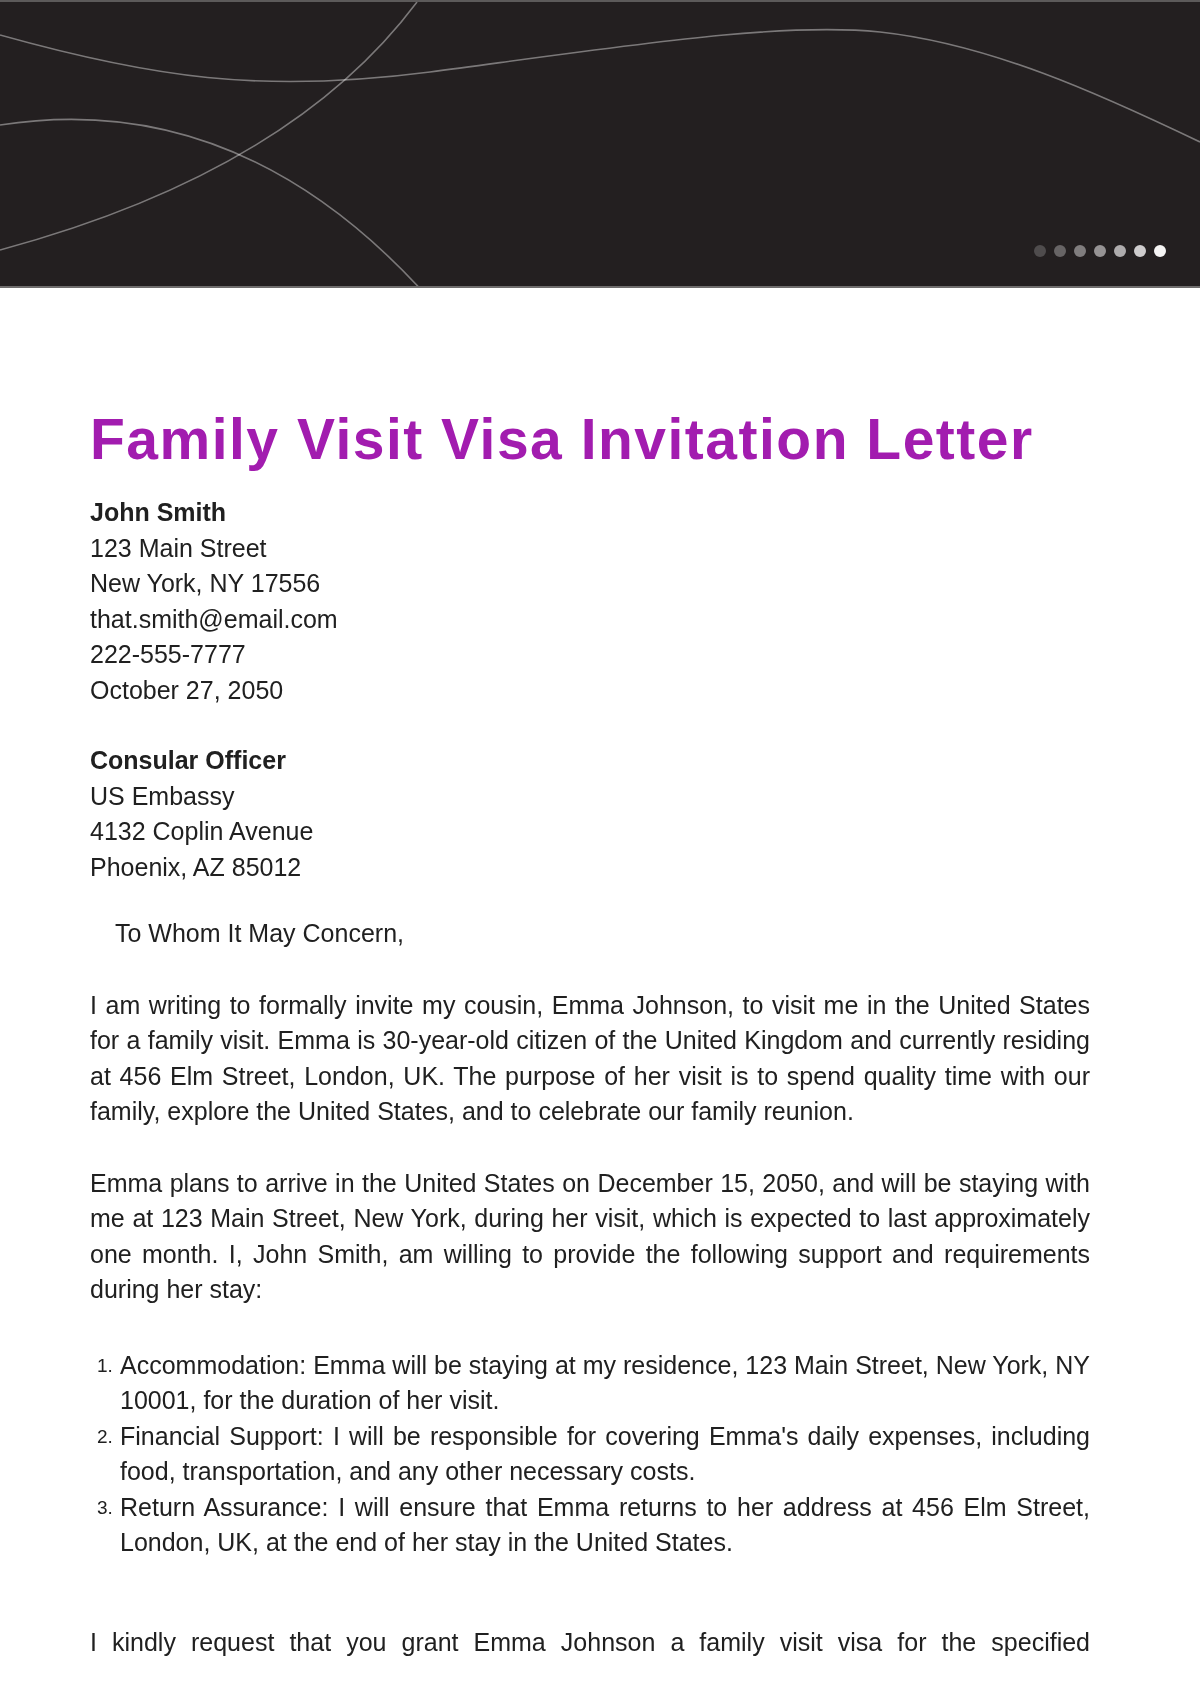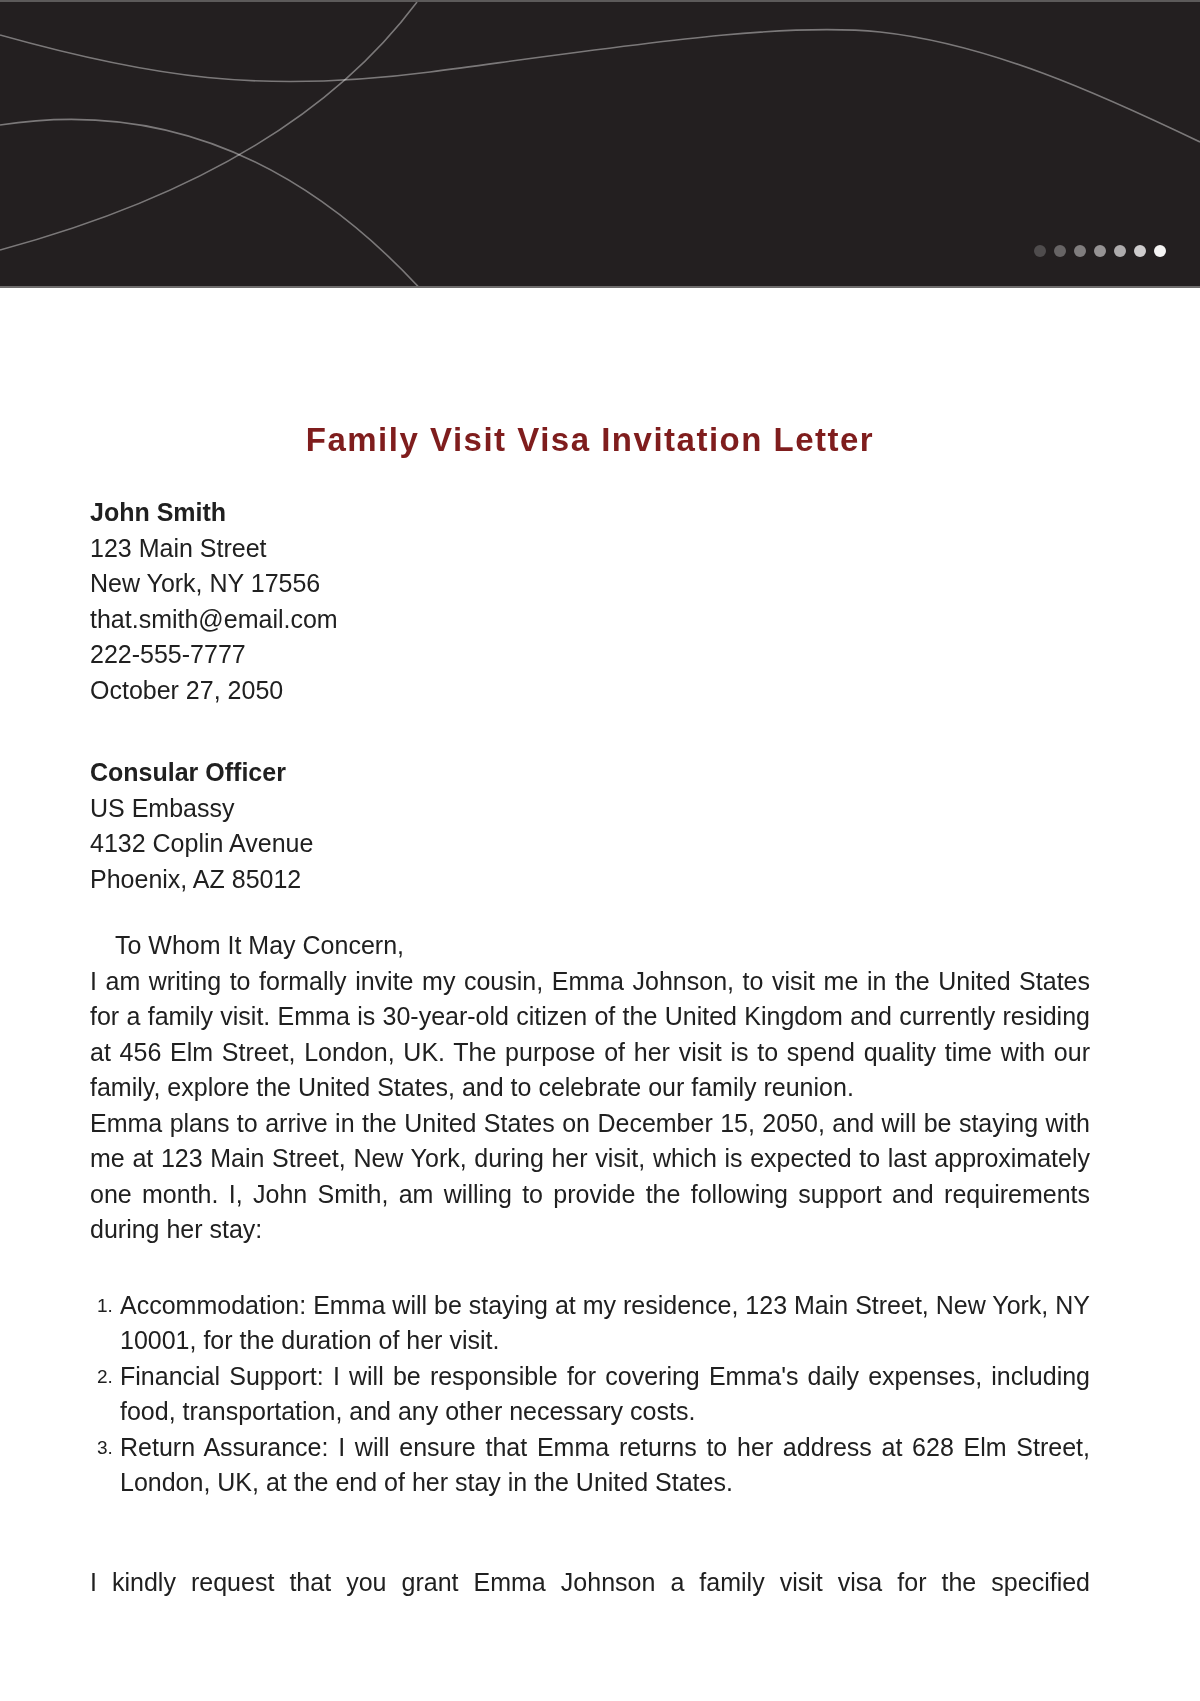--- a/index.html
+++ b/index.html
@@ -38,34 +38,34 @@
 
   
   .content {
     padding: 0 110px 0 90px;
     color: #202020;
     font-size: 25px;
     line-height: 35.5px;
   }
   .doc-title {
     margin-top: 125px;
-    text-align: center;
-    font-size: 33px;
+    text-align: left;
+    font-size: 57px;
     line-height: 53px;
     font-weight: 700;
     letter-spacing: 1.5px;
-    color: #7f1d1d;
+    color: #a21caf;
     white-space: nowrap;
   }
   .addr-block { margin-top: 29px; }
-  .addr-block.second { margin-top: 47px; }
+  .addr-block.second { margin-top: 35px; }
   .addr-line { display: block; }
   .addr-name { font-weight: 700; }
   .salutation { margin-top: 31px; margin-left: 25px; }
-  .para { text-align: justify; }
+  .para { margin-top: 36px; text-align: justify; }
   .para.last-cut { margin-top: 64px; text-align: justify; text-align-last: justify; }
 
   ol.req-list { margin-top: 40px; list-style: none; }
   ol.req-list li {
     position: relative;
     padding-left: 30px;
     text-align: justify;
   }
   ol.req-list .marker {
     position: absolute;
@@ -128,20 +128,20 @@
       <li>
         <span class="marker">1.</span>
         <span>Accommodation: Emma will be staying at my residence, 123 Main Street, New York, NY 10001, for the duration of her visit.</span>
       </li>
       <li>
         <span class="marker">2.</span>
         <span>Financial Support: I will be responsible for covering Emma's daily expenses, including food, transportation, and any other necessary costs.</span>
       </li>
       <li>
         <span class="marker">3.</span>
-        <span>Return Assurance: I will ensure that Emma returns to her address at 628 Elm Street, London, UK, at the end of her stay in the United States.</span>
+        <span>Return Assurance: I will ensure that Emma returns to her address at 456 Elm Street, London, UK, at the end of her stay in the United States.</span>
       </li>
     </ol>
 
     <p class="para last-cut">I kindly request that you grant Emma Johnson a family visit visa for the specified</p>
 
   </div>
 </div>
 
 </body></html>

